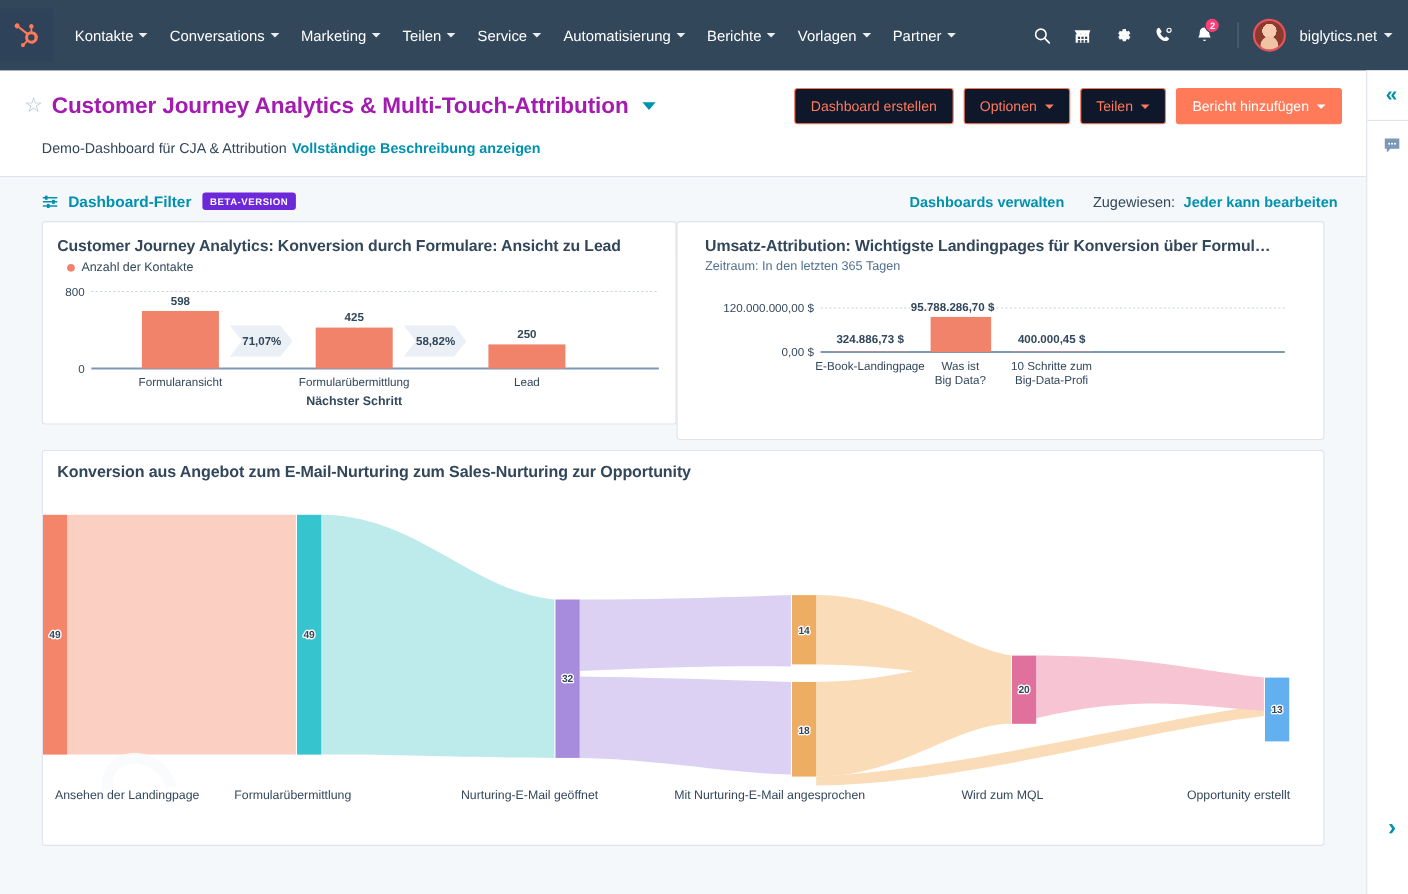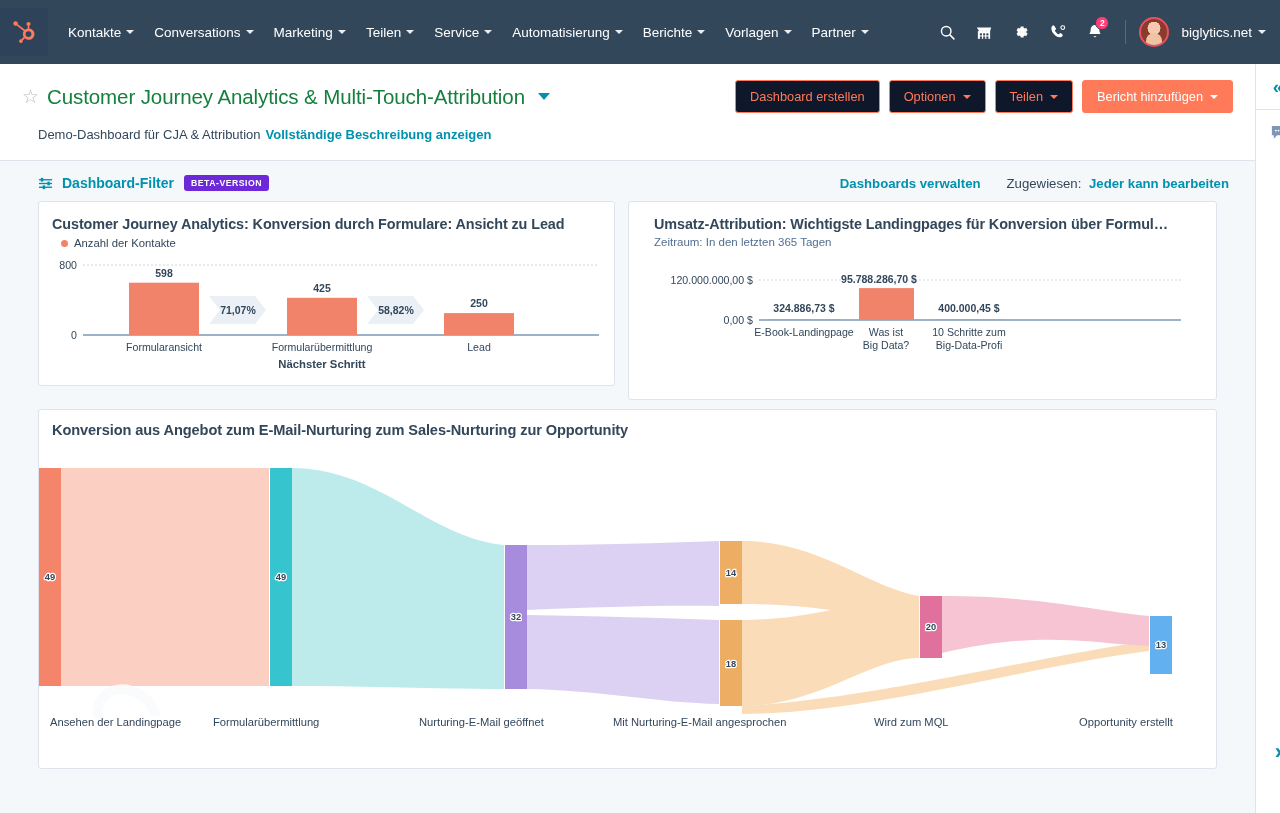--- a/index.html
+++ b/index.html
@@ -69,21 +69,21 @@
   
   .page-wrap { display:flex; height:765px; }
   .page-main { flex:1; display:flex; flex-direction:column; background:#f5f8fa; }
 
   .header-band { background:#fff; border-bottom:1px solid #dfe3eb; }
   .header-top {
     display:flex; align-items:center; padding:16px 22px 14px 22px;
   }
   .star-icon { color:#b0bcc9; font-size:19px; margin-right:8px; cursor:pointer; line-height:1; }
   .dash-title {
-    color:#15803d; font-size:20.5px; font-weight:400; letter-spacing:-.1px;
+    color:#a21caf; font-size:20.5px; font-weight:700; letter-spacing:-.1px;
   }
   .title-caret {
     width:0;height:0;border-left:6px solid transparent;border-right:6px solid transparent;
     border-top:7px solid #0091ae; margin-left:13px; cursor:pointer;
   }
   .header-actions { margin-left:auto; display:flex; gap:9px; align-items:center; }
   .btn {
     font-size:12.8px; border-radius:3px; padding:8px 14px;
     cursor:pointer; white-space:nowrap; display:flex; align-items:center; gap:7px;
     font-family:"Liberation Sans", sans-serif;
@@ -112,21 +112,21 @@
   .filter-icon { margin-right:9px; display:flex; align-items:center; }
   .filter-label { color:#0091ae; font-size:14px; font-weight:700; }
   .beta-badge {
     background:#6d28d9; color:#fff; font-size:8.7px; font-weight:700;
     letter-spacing:.5px; padding:3px 7px; border-radius:3px; margin-left:10px;
   }
   .filter-right { margin-left:auto; display:flex; align-items:center; gap:26px; }
   .link-teal { color:#0091ae; font-size:13.2px; font-weight:700; cursor:pointer; }
   .assigned-text { font-size:13.2px; color:#33475b; }
 
-  .cards-row { display:flex; gap:13px; padding:0 38px 0 38px; }
+  .cards-row { display:flex; gap:0; padding:0 38px 0 38px; }
   .card {
     background:#fff; border:1px solid #dfe3eb; border-radius:3px;
     position:relative;
   }
   .card-a { width:577px; height:185px; }
   .card-b { flex:1; height:199px;padding-left:12px; }
   .card-title {
     font-size:14.4px; font-weight:700; color:#33475b;
     padding:14px 16px 0 13px; white-space:nowrap; overflow:hidden;
     text-overflow:ellipsis; letter-spacing:-.1px;

